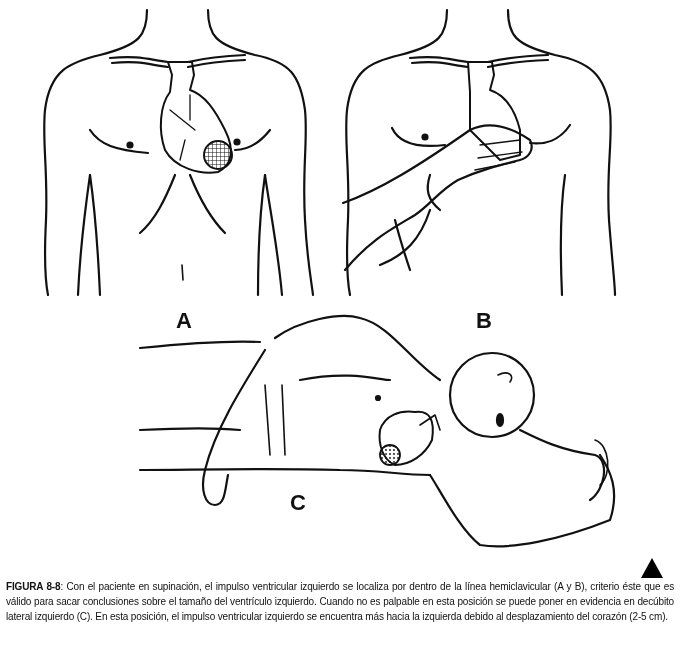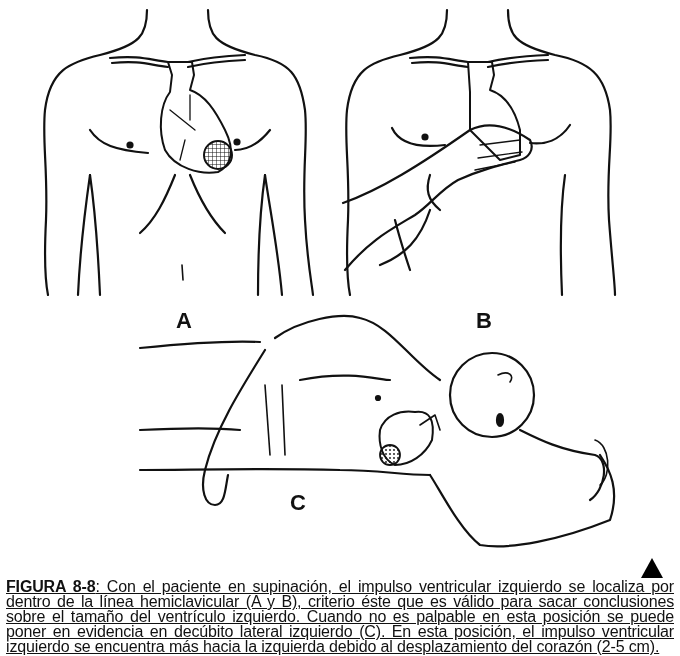--- a/index.html
+++ b/index.html
@@ -2,21 +2,21 @@
 <html><head>
   <meta charset="utf-8">
   <style>
     html, body { margin: 0; padding: 0; background: #ffffff; }
     body { width: 680px; height: 656px; position: relative; overflow: hidden; font-family: "Liberation Sans", sans-serif; }
     svg.art { position: absolute; left: 0; top: 0; }
     .fig-label { position: absolute; font-family: "Liberation Sans", sans-serif; font-weight: bold; font-size: 22px; color: #111; }
     #label-a { left: 176px; top: 308px; }
     #label-b { left: 476px; top: 308px; }
     #label-c { left: 290px; top: 490px; }
-    .caption { position: absolute; left: 6px; top: 579px; width: 668px; font-family: "Liberation Sans", sans-serif; font-size: 16px; line-height: 15px; color: #111; letter-spacing: -0.15px; text-align: justify; text-decoration: underline; }
+    .caption { position: absolute; left: 6px; top: 579px; width: 668px; font-family: "Liberation Sans", sans-serif; font-size: 10px; line-height: 15px; color: #111; letter-spacing: -0.15px; text-align: justify; }
     .caption b { font-weight: bold; }
     .next-arrow { position: absolute; left: 641px; top: 558px; width: 0; height: 0; border-left: 11px solid transparent; border-right: 11px solid transparent; border-bottom: 20px solid #000; }
   </style>
 </head>
 <body>
 
 <svg class="art" width="680" height="656" viewBox="0 0 680 656" fill="none" stroke="#111" stroke-width="2.2" stroke-linecap="round" stroke-linejoin="round">
   <defs>
     <pattern id="hatch" width="4" height="4" patternUnits="userSpaceOnUse">
       <path d="M0 0 L0 4 M0 0 L4 0" stroke="#111" stroke-width="1"></path>

